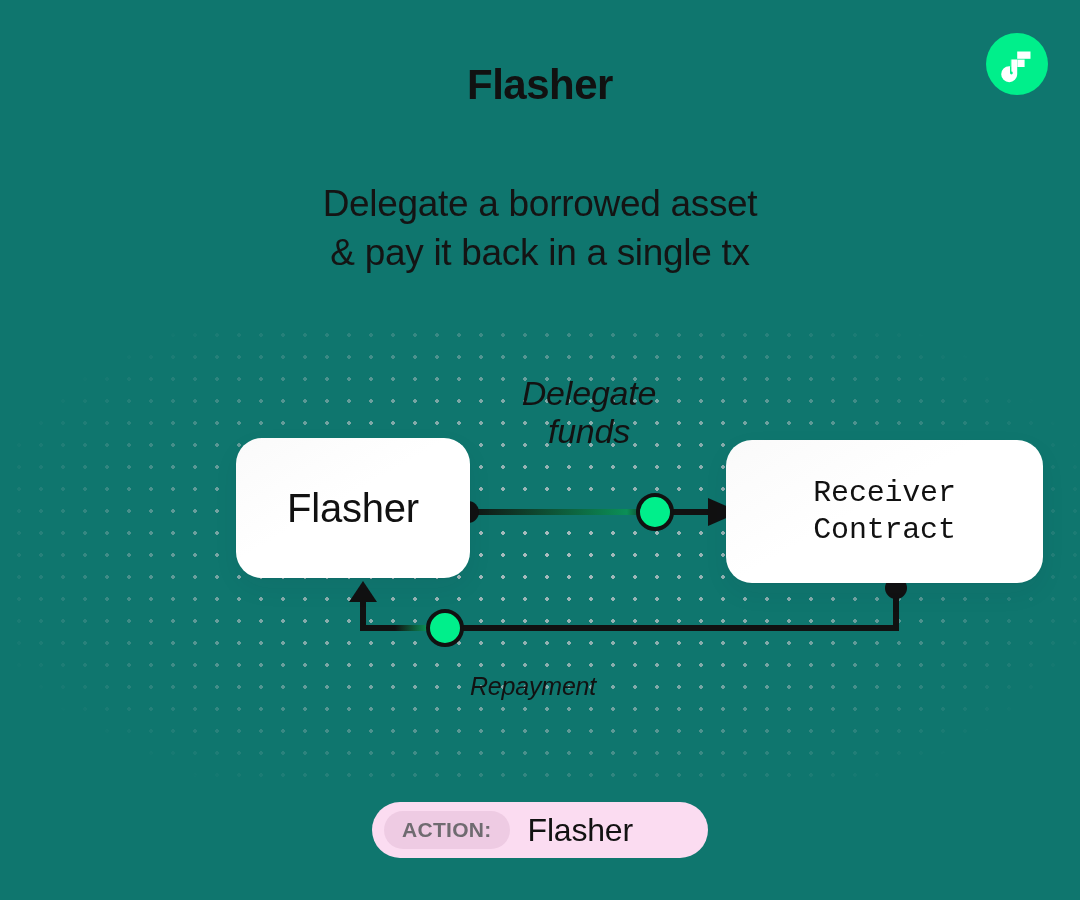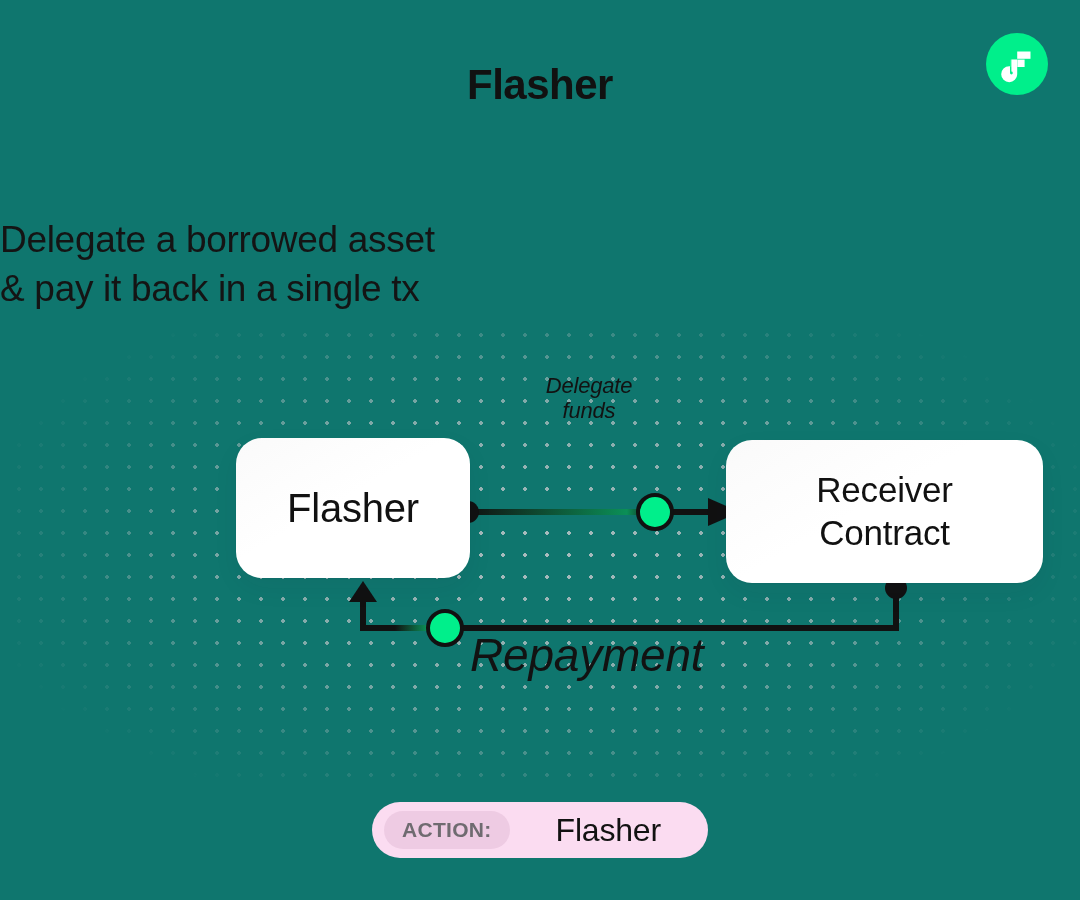--- a/index.html
+++ b/index.html
@@ -41,27 +41,27 @@
     font-weight: 700;
     letter-spacing: -0.5px;
     color: #111111;
     line-height: 1.1;
   }
   .subtitle {
     position: absolute;
     top: 179px;
     left: 0;
     width: 1080px;
+    text-align: center;
     font-size: 37px;
     font-weight: 400;
     color: #141414;
     line-height: 1.33;
     letter-spacing: -0.3px;
     white-space: pre-line;
-    margin-top: 36px;
   }
 
   
   .dot-canvas {
     position: absolute;
     left: 0;
     top: 318px;
     width: 1080px;
     height: 462px;
     background-image: radial-gradient(#c9c9cd 1.6px, transparent 1.7px);
@@ -104,70 +104,70 @@
     width: 234px;
     height: 140px;
     font-size: 40px;
     line-height: 1.15;
   }
   .node-receiver {
     left: 726px;
     top: 440px;
     width: 317px;
     height: 143px;
-    font-size: 35px;
+    font-size: 30px;
     line-height: 1.22;
     white-space: pre-line;
+    font-family: Liberation Mono, monospace;
   }
 
   
   .edge-label {
     position: absolute;
     font-style: italic;
     color: #121212;
     letter-spacing: -0.2px;
     white-space: pre-line;
     line-height: 1.13;
   }
   .label-delegate {
     left: 469px;
     top: 374px;
     width: 240px;
     text-align: center;
-    font-size: 22px;
+    font-size: 34px;
   }
   .label-call {
     left: 36px;
     top: 473px;
     width: 196px;
     text-align: center;
     font-size: 33px;
   }
   .label-repayment {
     left: 470px;
-    top: 630px;
+    top: 672px;
     width: 262px;
     text-align: left;
-    font-size: 46px;
+    font-size: 25px;
   }
 
   
   .action-pill {
     position: absolute;
     left: 372px;
     top: 802px;
     width: 336px;
     height: 56px;
     border-radius: 28px;
     background: #fbdcf1;
     display: flex;
     align-items: center;
     padding-left: 12px;
     box-sizing: border-box;
-    gap: 28px;
   }
   .action-tag {
     height: 38px;
     border-radius: 19px;
     background: #eecbe3;
     color: #6f6b70;
     font-size: 21px;
     font-weight: 700;
     letter-spacing: 0.3px;
     display: flex;

